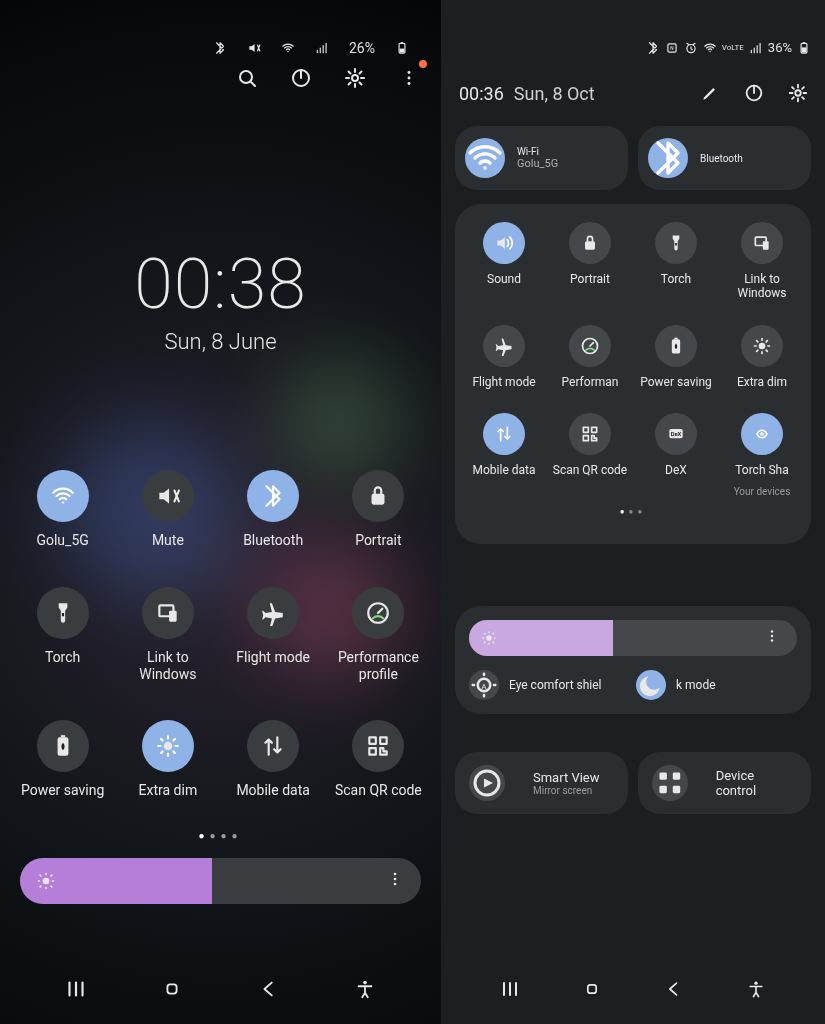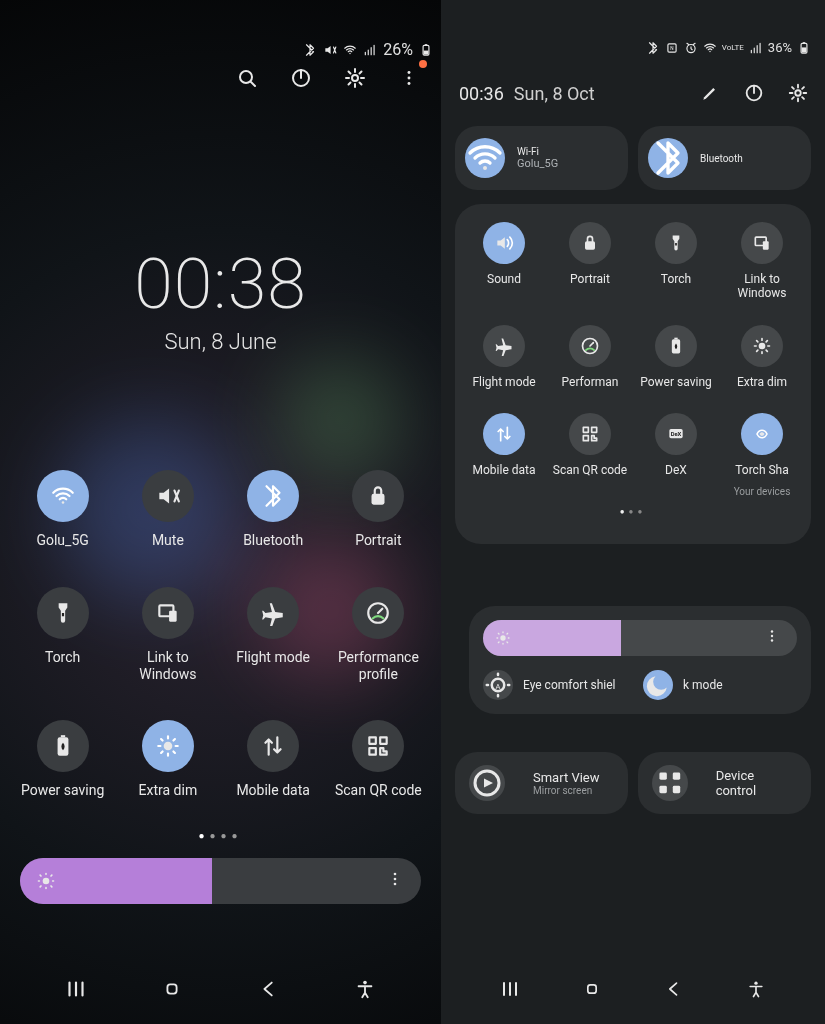--- a/index.html
+++ b/index.html
@@ -9,23 +9,23 @@
     font-family: -apple-system, "Segoe UI", Roboto, sans-serif;
     background: #000;
     color: #e8e8e8;
     overflow: hidden;
   }
   .screen { position: relative; height: 1024px; }
   .screen.left { width: 441px; background: radial-gradient(circle at 50% 55%, #2a2330 0%, #101418 55%, #050607 100%); }
   .screen.right { width: 384px; background: #1c1f21; }
   .blur-blob { position:absolute; filter: blur(40px); opacity:.25; border-radius:50%; }
   .status-bar {
-    position: absolute; top: 40px; right: 8px;
-    display: flex; align-items: center; gap: 6px;
-    font-size: 16px; color: #e0e0e0;
+    position: absolute; top: 40px; right: 32px;
+    display: flex; align-items: center; gap: 20px;
+    font-size: 14px; color: #e0e0e0;
   }
   .screen.right .status-bar { top: 40px; right: 14px; font-size: 13px; gap:5px;align-items:center; }
   .mini-ico svg { width:14px; height:14px; display:block; }
   .action-row-left {
     position:absolute; top:62px; right:16px;
     display:flex; gap:22px; align-items:center;
   }
   .action-row-left .act { width:32px; height:32px; display:flex; align-items:center; justify-content:center; position:relative; }
   .action-row-left .dot-badge { position:absolute; top:-2px; right:-2px; width:8px; height:8px; border-radius:50%; background:#ff7043; }
   .clock-block { position:absolute; top:243px; width:100%; text-align:center; }
@@ -82,21 +82,21 @@
   .qs-grid-right { display:grid; grid-template-columns:repeat(4,1fr); row-gap:24px; }
   .rtile { display:flex; flex-direction:column; align-items:center; gap:8px;}
   .rtile .rcirc{ width:42px;height:42px;border-radius:50%;background:#45484a;display:flex;align-items:center;justify-content:center;}
   .rtile.on .rcirc{ background:#8fb3e6;}
   .rtile .rcirc svg{width:20px;height:20px;}
   .rtile .rlbl{font-size:12px;text-align:center;line-height:1.2;max-width:80px;}
   .rtile .rsub{font-size:10px;color:#9a9d9f;}
   .pager-right{ text-align:center; font-size:8px; letter-spacing:4px; color:#888; margin-top:10px;}
   .pager-right .active{color:#eee;}
   .bright-panel {
-    position:absolute; top:606px; left:28px; right:14px;
+    position:absolute; top:606px; left:14px; right:14px;
     background:#2b2e30; border-radius:26px; padding:14px 14px;text-align:center;
   }
   .bright-bar-right{ height:36px; background:#45484a; border-radius:20px; display:flex; align-items:center;}
   .bright-fill-right{ height:100%; border-radius:20px 0 0 20px; background:#c9a7e0; display:flex;align-items:center; padding-left:12px;}
   .bright-toggles{ display:flex; margin-top:14px; gap:6px;}
   .btgl{ flex:1; display:flex; align-items:center; gap:10px; font-size:12px;}
   .btgl .tcirc{width:30px;height:30px;border-radius:50%;background:#45484a;display:flex;align-items:center;justify-content:center;}
   .btgl.on .tcirc{background:#8fb3e6;}
   .lower-panels{ position:absolute; top:752px; left:14px; right:14px; display:flex; gap:10px;}
   .lpanel{ flex:1; background:#2b2e30; border-radius:22px; height:62px; display:flex; align-items:center; gap:28px; padding:0 14px; font-size:13px;}

